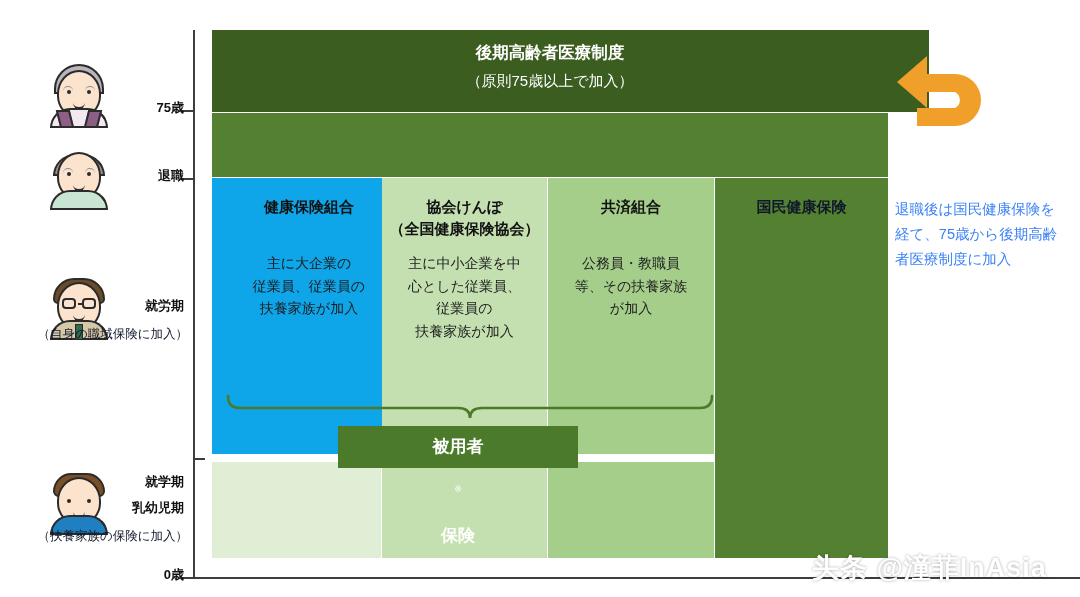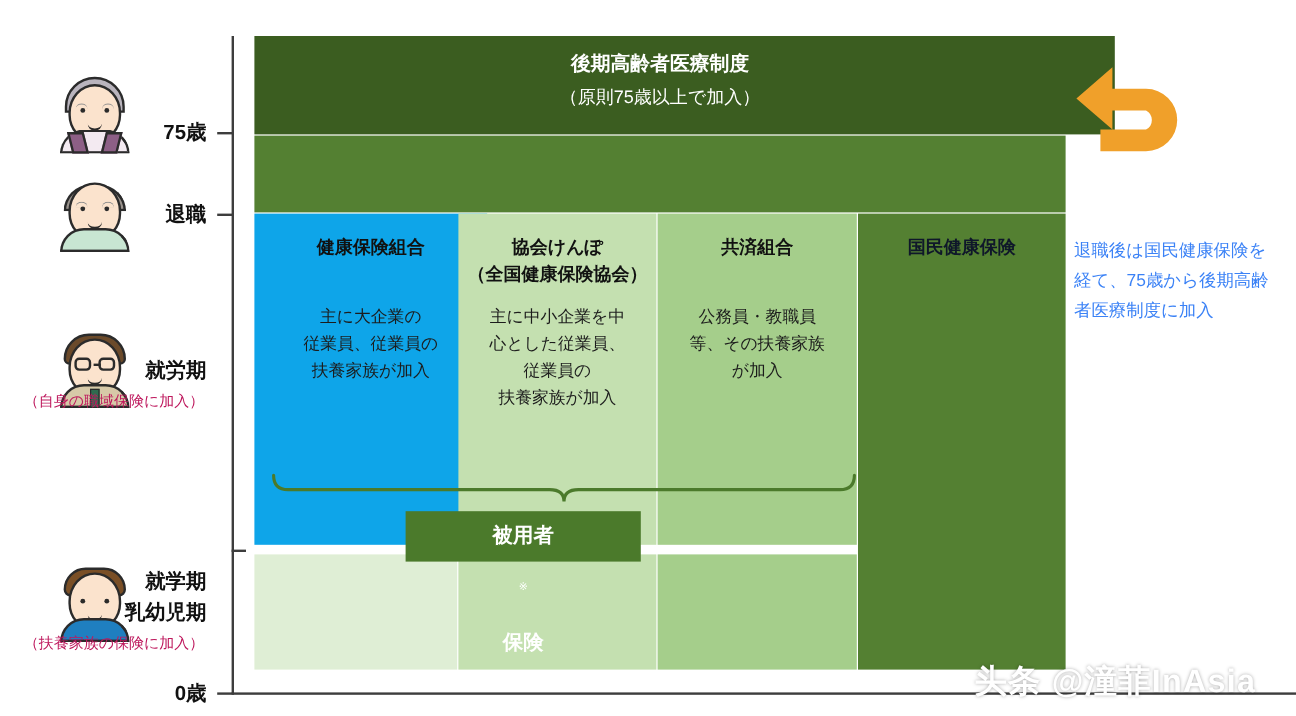--- a/index.html
+++ b/index.html
@@ -7,22 +7,22 @@
     width:1080px;height:597px;position:relative;overflow:hidden;
     background:#ffffff;
     font-family:"Liberation Sans","DejaVu Sans",sans-serif;
     color:#1a1a1a;
   }
   
   #axis-vline{position:absolute;left:193px;top:30px;width:2px;height:548px;background:#3d3d3d;}
   #axis-hline{position:absolute;left:193px;top:577px;width:895px;height:2px;background:#3d3d3d;}
   .tick{position:absolute;width:14px;height:2px;background:#3d3d3d;left:181px;}
   .tick.inner{left:193px;width:12px;}
-  .axis-label{position:absolute;font-weight:bold;font-size:17px;color:#111;text-align:right;white-space:nowrap;}
-  .axis-sub{position:absolute;font-size:12.5px;color:#be185d;text-align:center;white-space:nowrap;}
+  .axis-label{position:absolute;font-weight:bold;font-size:13px;color:#111;text-align:right;white-space:nowrap;margin-left:12px;}
+  .axis-sub{position:absolute;font-size:12.5px;color:#0f172a;text-align:right;white-space:nowrap;}
 
   
   .avatar{position:absolute;width:62px;height:70px;}
   .av-head{position:absolute;left:9px;top:12px;width:44px;height:48px;border-radius:50% 50% 46% 46%;
            background:#fbe3cd;border:2px solid #2b2b2b;box-sizing:border-box;}
   .av-hair{position:absolute;border:2px solid #2b2b2b;box-sizing:border-box;}
   .av-body{position:absolute;left:2px;bottom:0;width:58px;height:20px;border-radius:26px 26px 0 0;
            border:2px solid #2b2b2b;box-sizing:border-box;}
   .av-eye{position:absolute;width:4px;height:4px;border-radius:50%;background:#2b2b2b;top:32px;}
   .av-mouth{position:absolute;width:12px;height:5px;border-bottom:2px solid #2b2b2b;border-radius:0 0 10px 10px;left:25px;top:44px;}
@@ -49,21 +49,21 @@
   .koki-title{position:absolute;left:0;top:12px;width:676px;text-align:center;color:#fff;font-weight:bold;font-size:16.5px;}
   .koki-sub{position:absolute;left:0;top:42px;width:676px;text-align:center;color:#fff;font-size:15px;}
 
   .col-head{position:absolute;top:18px;width:100%;text-align:center;font-weight:bold;font-size:15px;line-height:1.45;color:#111;}
   .col-head.light{color:#0f172a;}
   .col-body{position:absolute;width:100%;text-align:center;font-size:14px;line-height:1.62;color:#1c1c1c;}
   .col-body.light{color:#ffffff;}
 
   
   #brace{position:absolute;left:14px;top:364px;width:488px;height:26px;}
-  #badge{position:absolute;left:126px;top:396px;width:196px;height:42px;background:#4b7a2b;}
+  #badge{position:absolute;left:126px;top:396px;width:240px;height:42px;background:#4b7a2b;}
   #badge span{display:block;text-align:center;color:#fff;font-weight:bold;font-size:17px;line-height:42px;}
   #badge sup{font-size:9px;vertical-align:super;font-weight:normal;}
 
   
   #arrow{position:absolute;left:893px;top:48px;width:100px;height:96px;}
   #note{position:absolute;left:895px;top:197px;width:172px;font-size:14.5px;line-height:1.72;color:#3b82f6;}
 
   
   #watermark{position:absolute;left:812px;top:550px;font-size:27px;font-weight:bold;color:#ffffff;
              letter-spacing:1px;text-shadow:0 0 3px rgba(0,0,0,.35);white-space:nowrap;}

